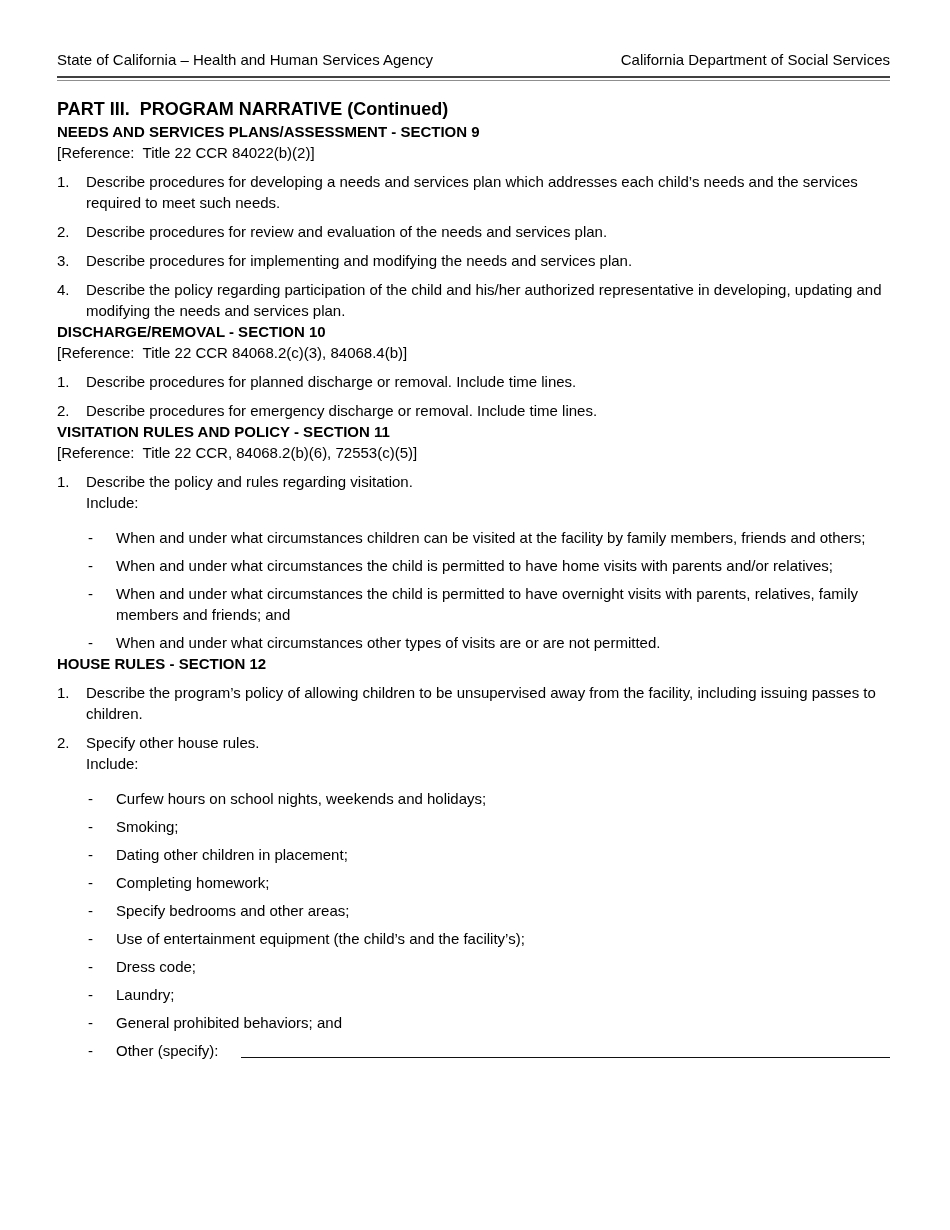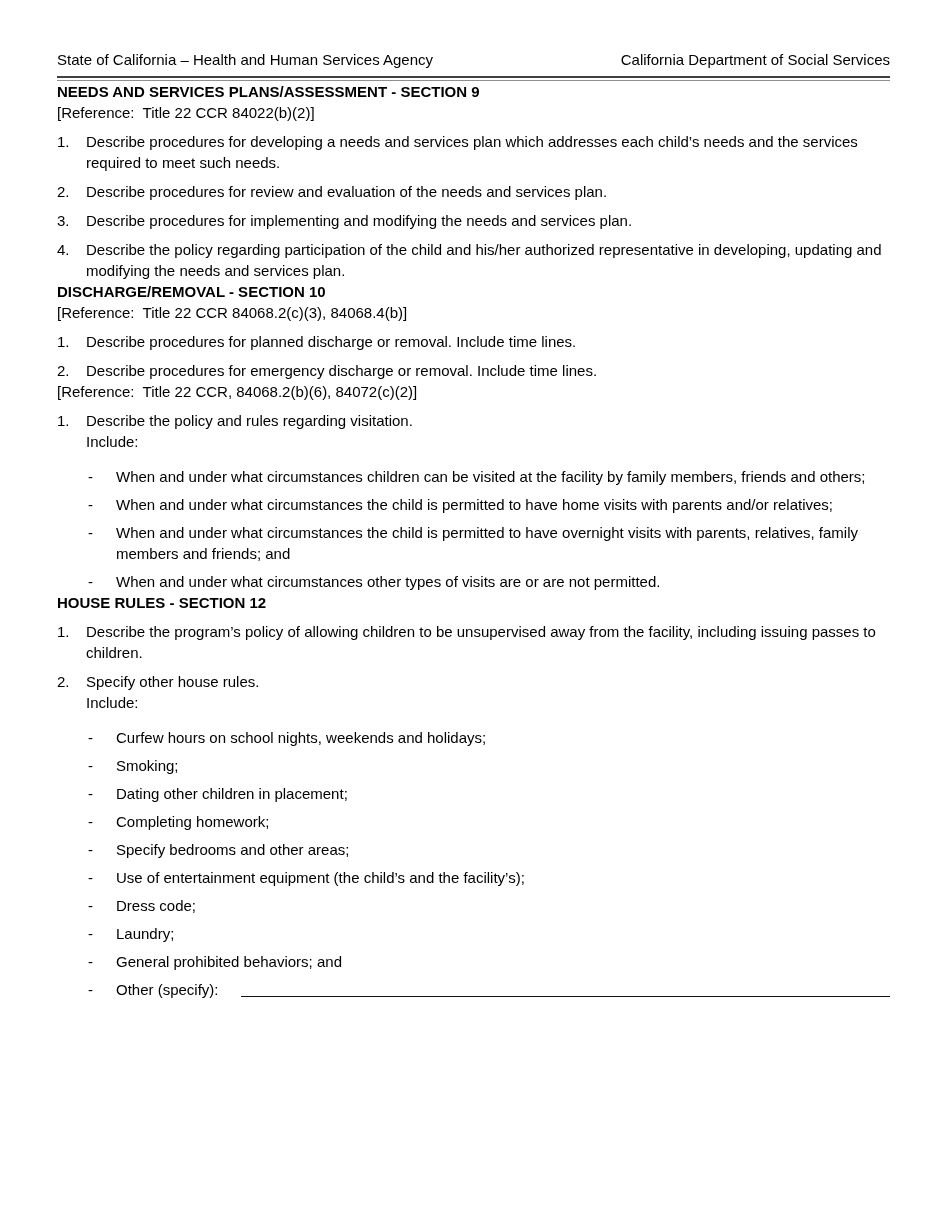--- a/index.html
+++ b/index.html
@@ -70,20 +70,21 @@
 <body>
 
 <div class="page">
 
   <div class="header-row">
     <span class="t">State of California – Health and Human Services Agency</span>
     <span class="t">California Department of Social Services</span>
   </div>
   <div class="double-rule"></div>
 
+  <div class="page-title">PART III.  PROGRAM NARRATIVE (Continued)</div>
 
   <div class="section">
     <div class="section-heading t">NEEDS AND SERVICES PLANS/ASSESSMENT - SECTION 9</div>
     <div class="section-ref t">[Reference:  Title 22 CCR 84022(b)(2)]</div>
 
     <div class="item">
       <span class="item-num t">1.</span>
       <div class="item-body t">Describe procedures for developing a needs and services plan which addresses each child’s needs and the services required to meet such needs.</div>
     </div>
     <div class="item">
@@ -108,21 +109,22 @@
       <span class="item-num t">1.</span>
       <div class="item-body t">Describe procedures for planned discharge or removal. Include time lines.</div>
     </div>
     <div class="item">
       <span class="item-num t">2.</span>
       <div class="item-body t">Describe procedures for emergency discharge or removal. Include time lines.</div>
     </div>
   </div>
 
   <div class="section">
-    <div class="section-ref t">[Reference:  Title 22 CCR, 84068.2(b)(6), 84072(c)(2)]</div>
+    <div class="section-heading t">VISITATION RULES AND POLICY - SECTION 11</div>
+    <div class="section-ref t">[Reference:  Title 22 CCR, 84068.2(b)(6), 72553(c)(5)]</div>
 
     <div class="item">
       <span class="item-num t">1.</span>
       <div class="item-body">
         <div class="t">Describe the policy and rules regarding visitation.</div>
         <div class="t">Include:</div>
         <div class="bullets">
           <div class="bullet">
             <span class="bullet-dash t">-</span>
             <span class="bullet-text t">When and under what circumstances children can be visited at the facility by family members, friends and others;</span>

